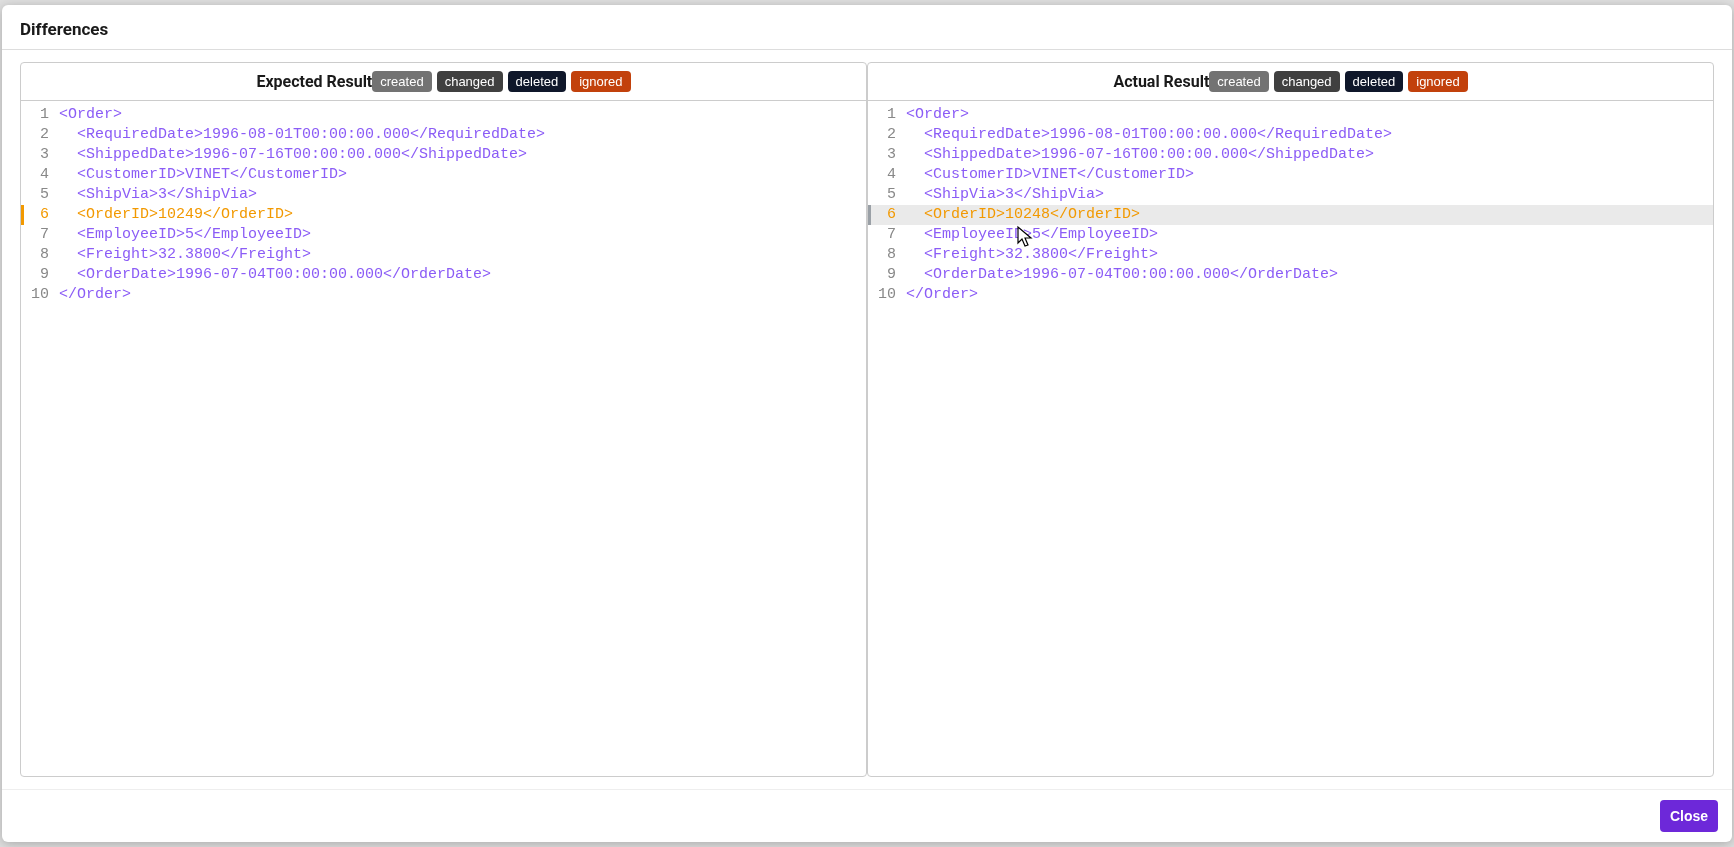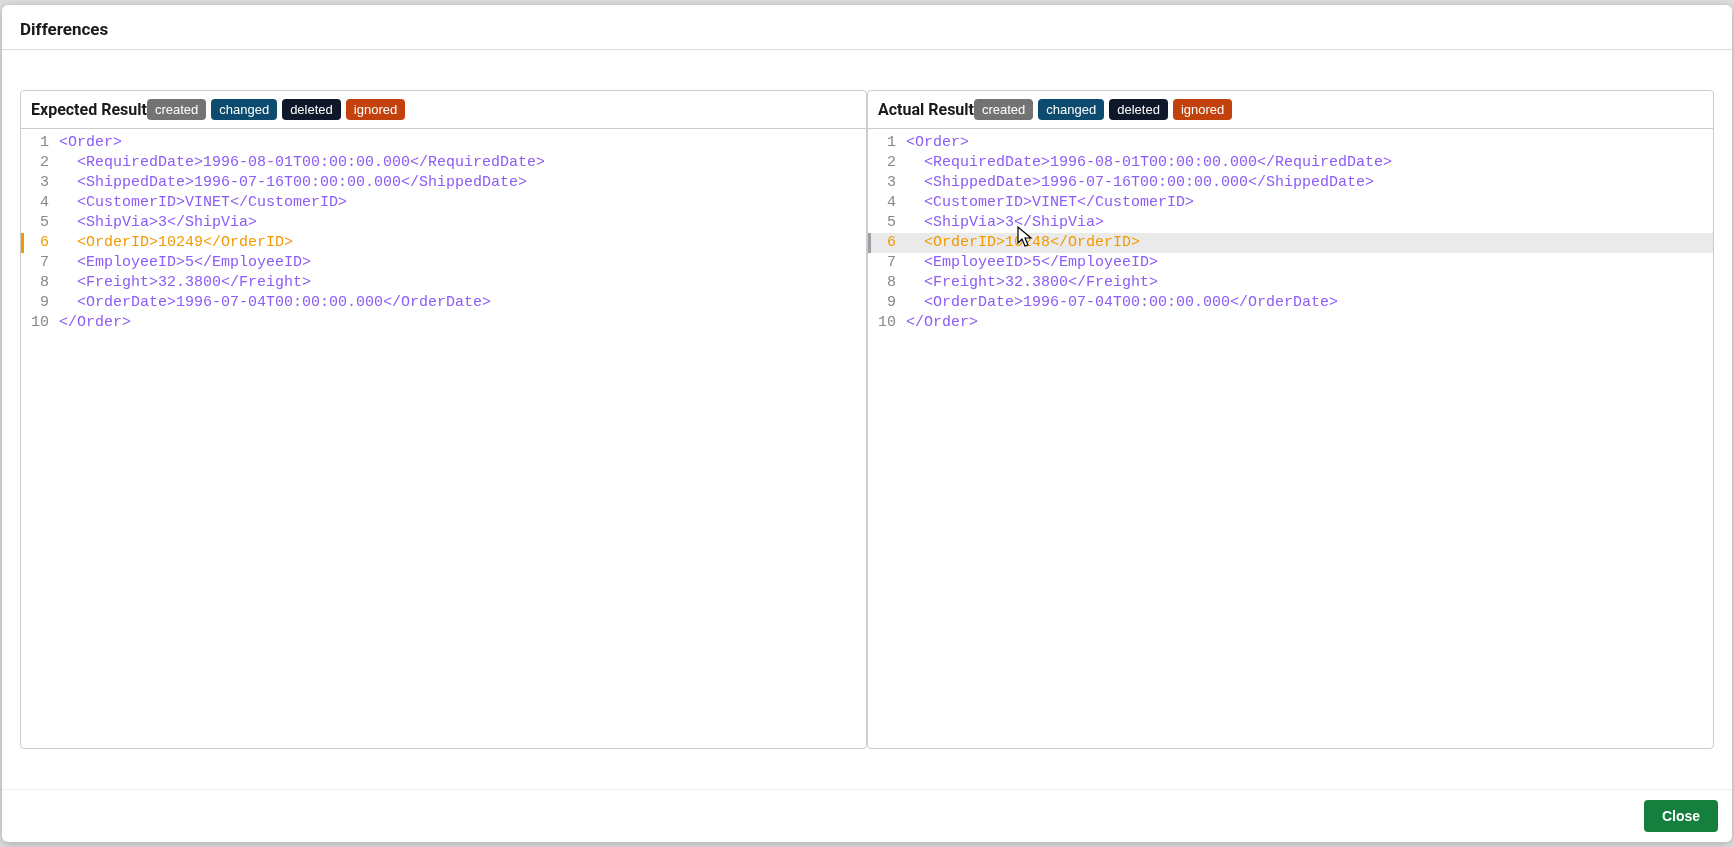--- a/index.html
+++ b/index.html
@@ -15,21 +15,20 @@
     position: absolute;
     top: 5px;
     left: 2px;
     right: 2px;
     bottom: 5px;
     background: #fff;
     border-radius: 6px;
     box-shadow: 0 2px 12px rgba(0,0,0,0.25);
     display: flex;
     flex-direction: column;
-    gap: 28px;
   }
   .dialog-header {
     padding: 14px 18px 10px 18px;
     border-bottom: 1px solid #ddd;
   }
   .dialog-title {
     font-size: 17px;
     font-weight: 700;
     color: #1a1a1a;
   }
@@ -46,21 +45,21 @@
     border-radius: 4px;
     display: flex;
     flex-direction: column;
     overflow: hidden;
   }
   .panel + .panel {
   }
   .panel-head {
     display: flex;
     align-items: center;
-    justify-content: flex-start;
+    justify-content: center;
     padding: 8px 10px;
     border-bottom: 1px solid #ccc;
   }
   .panel-title {
     font-size: 16px;
     font-weight: 700;
     color: #1a1a1a;
   }
   .badges {
     display: flex;
@@ -69,21 +68,21 @@
   .badge {
     border-radius: 4px;
     color: #fff;
     font-size: 13px;
     padding: 3px 8px;
     font-weight: 500;
     cursor: pointer;
     border: none;
   }
   .badge-created { background: #737373; }
-  .badge-changed { background: #0c4a6e; }
+  .badge-changed { background: #404040; }
   .badge-deleted { background: #0f172a; }
   .badge-ignored { background: #c2410c; }
   .code-area {
     flex: 1 1 auto;
     overflow: auto;
     font-family: "Consolas", "Menlo", "Courier New", monospace;
     font-size: 15px;
     line-height: 20px;
     padding-top: 4px;
   }
@@ -133,27 +132,27 @@
   }
   .changed-right .lineno,
   .changed-right .linetext { color: #f29900; }
   .dialog-footer {
     padding: 10px 14px;
     display: flex;
     justify-content: flex-end;
     border-top: 1px solid #eee;
   }
   .btn-close {
-    background: #15803d;
+    background: #6d28d9;
     color: #fff;
     border: none;
     border-radius: 4px;
     font-size: 14px;
     font-weight: 600;
-    padding: 8px 18px;
+    padding: 8px 10px;
     cursor: pointer;
   }
   .cursor-ptr {
     position: absolute;
     top: 225px;
     left: 1016px;
     width: 20px;
     height: 24px;
     pointer-events: none;
   }

